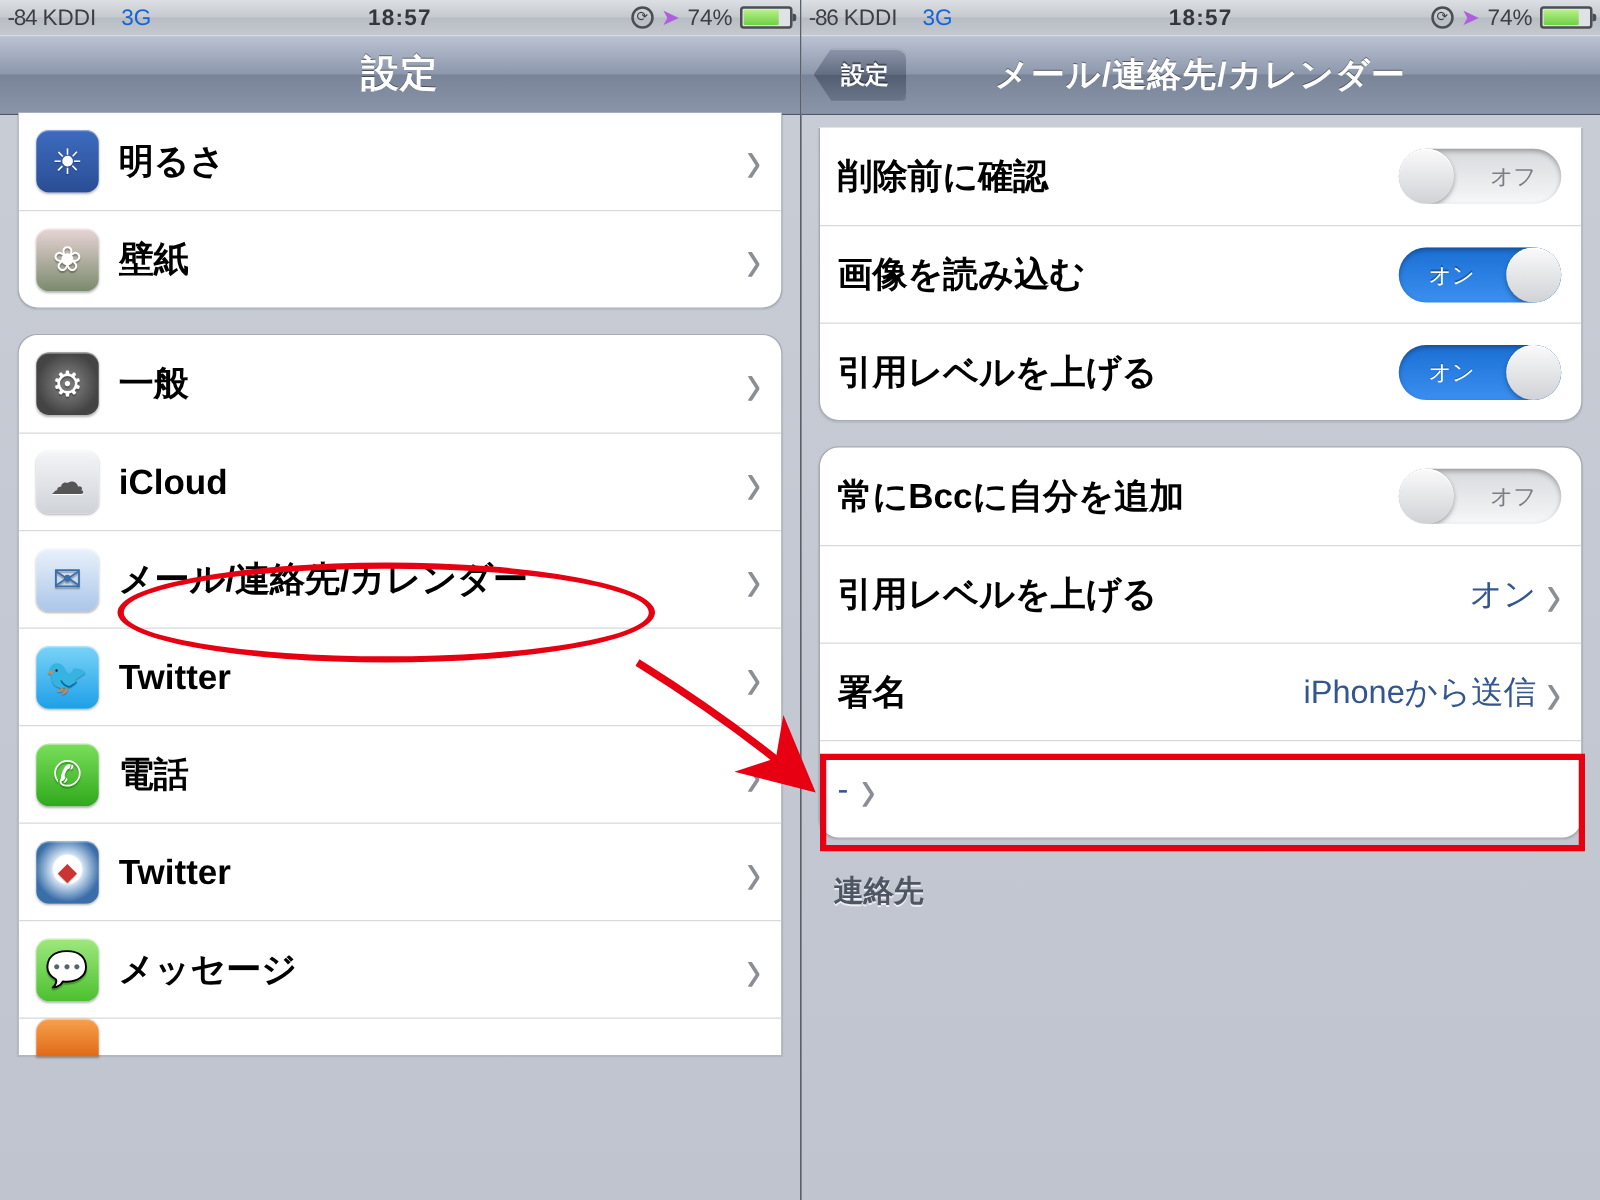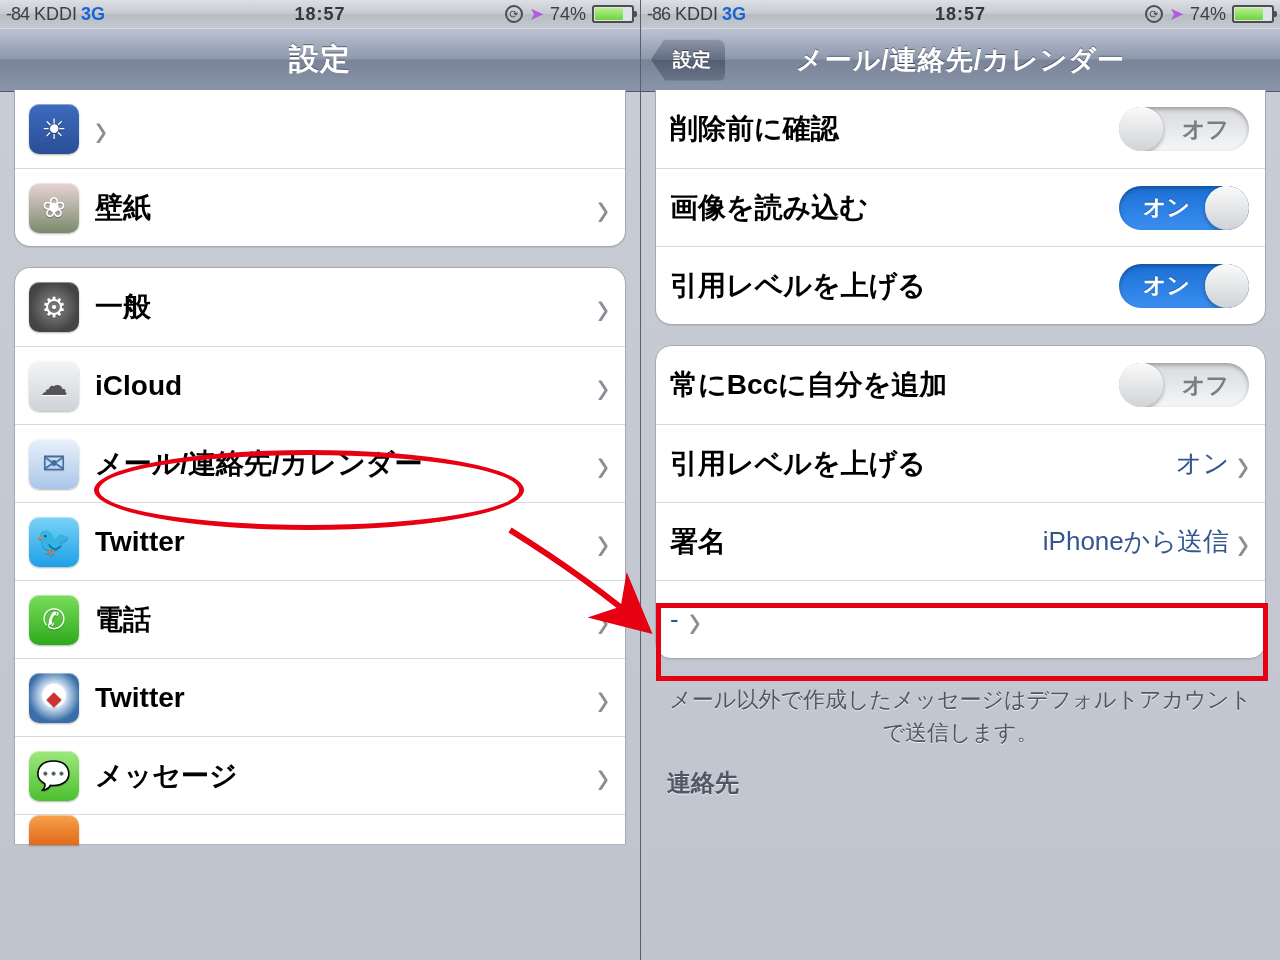--- a/index.html
+++ b/index.html
@@ -2,21 +2,21 @@
 <html><head>
 <meta charset="utf-8">
 <style>
   *{box-sizing:border-box;margin:0;padding:0;font-family:"Hiragino Kaku Gothic ProN","Hiragino Sans","Helvetica Neue",Arial,sans-serif;-webkit-font-smoothing:antialiased}
   body{width:1280px;height:960px;overflow:hidden;background:#000;display:flex}
   .phone{width:640px;height:960px;background:linear-gradient(#c9cdd6,#bfc4ce);position:relative;overflow:hidden}
   .phone+.phone{border-left:1px solid #5a5f68}
   
   .status{height:28px;background:linear-gradient(#dcdfe4,#c6cace 49%,#b8bcc3 51%,#c4c8cf);display:flex;padding:0 6px;font-size:18px;line-height:28px;color:#3b3f45;position:relative;font-weight:500}
   .status .sig{letter-spacing:-1px}
-  .status .net{color:#1565d8;font-weight:bold;margin-left:4px}
+  .status .net{color:#1565d8;font-weight:normal;margin-left:20px}
   .status .time{position:absolute;left:0;right:0;text-align:center;font-weight:bold;color:#34383e;letter-spacing:1px}
   .status .right{margin-left:auto;display:flex;align-items:center;gap:6px}
   .lock{width:18px;height:18px;border:2px solid #4a4f55;border-radius:50%;display:flex;align-items:center;justify-content:center;font-size:11px}
   .loc{color:#b05ee0;font-size:18px}
   .batt{position:relative;width:42px;height:18px;border:2px solid #4a4f55;border-radius:3px;background:#e0e2e6}
   .batt:after{content:"";position:absolute;right:-5px;top:4px;width:3px;height:6px;background:#4a4f55;border-radius:0 2px 2px 0}
   .batt i{position:absolute;left:1px;top:1px;bottom:1px;width:74%;background:linear-gradient(#b7f08a,#6fd142);border-radius:1px}
   
   .nav{height:64px;background:linear-gradient(#bcc4d4,#8e98ac 49%,#7a8498 51%,#8b95a9);border-bottom:1px solid #4f576a;display:flex;align-items:center;justify-content:center;position:relative;box-shadow:inset 0 1px 0 rgba(255,255,255,.4)}
   .nav-title{color:#fff;font-size:30px;font-weight:bold;text-shadow:0 -1px 0 rgba(0,0,0,.45);letter-spacing:1px;white-space:nowrap}
@@ -26,21 +26,21 @@
   .group{background:#fff;border:1px solid #a7aab1;border-radius:16px;margin:20px 0;box-shadow:0 1px 1px rgba(0,0,0,.08)}
   .group.clip-top{border-top-left-radius:0;border-top-right-radius:0;border-top:none;margin-top:0}
   .group.clip-bot{border-bottom-left-radius:0;border-bottom-right-radius:0;border-bottom:none}
   .row{height:78px;display:flex;align-items:center;padding:0 16px 0 14px;border-top:1px solid #d8d9dd;position:relative}
   .row:first-child{border-top:none}
   .icon{width:50px;height:50px;border-radius:10px;margin-right:16px;box-shadow:inset 0 1px 0 rgba(255,255,255,.4),0 1px 2px rgba(0,0,0,.3);display:flex;align-items:center;justify-content:center;flex-shrink:0}
   .label{font-size:28px;font-weight:bold;color:#000;flex:1;white-space:nowrap;overflow:hidden}
   .value{font-size:26px;color:#34568f;margin-right:8px}
   .chev{color:#8b8e95;font-size:36px;font-weight:300;transform:scaleY(1.4);line-height:1}
   
-  .toggle{width:130px;height:44px;border-radius:22px;position:relative;box-shadow:inset 0 2px 4px rgba(0,0,0,.3);overflow:hidden;display:flex;align-items:center;font-size:23px;font-weight:bold}
+  .toggle{width:130px;height:44px;border-radius:22px;position:relative;box-shadow:inset 0 2px 4px rgba(0,0,0,.3);overflow:hidden;display:flex;align-items:center;font-size:18px;font-weight:normal}
   .toggle .knob{width:44px;height:44px;border-radius:50%;background:linear-gradient(#fafafa,#d0d2d6);box-shadow:0 2px 4px rgba(0,0,0,.35),inset 0 1px 0 #fff;position:absolute;top:0}
   .toggle.off{background:linear-gradient(#d8d9dc,#f6f7f8);justify-content:flex-end;padding-right:20px;color:#7a7d82}
   .toggle.off .knob{left:0}
   .toggle.on{background:linear-gradient(#1b6fd4,#3a8ff0);padding-left:24px;color:#fff;text-shadow:0 -1px 0 rgba(0,0,0,.3)}
   .toggle.on .knob{right:0}
   .foot{color:#4f5663;font-size:22px;text-align:center;text-shadow:0 1px 0 rgba(255,255,255,.7);padding:4px 6px 12px;line-height:1.5}
   .section-head{color:#4f5663;font-size:24px;font-weight:bold;text-shadow:0 1px 0 rgba(255,255,255,.7);padding:6px 12px}
   
   .circle-anno{position:absolute;border:5px solid #e60012;border-radius:50%;pointer-events:none}
   .box-anno{position:absolute;border:5px solid #e60012;pointer-events:none}
@@ -79,20 +79,21 @@
   </div>
   <div class="nav">
     <div class="nav-title">設定</div>
   </div>
   <div class="content">
     <div class="group clip-top">
       <div class="row">
         <div class="icon ic-bright">
             <span class="glyph">☀</span>
           </div>
+        <div class="label">明るさ</div>
         <div class="chev">›</div>
       </div>
       <div class="row">
         <div class="icon ic-wall">
             <span class="glyph">❀</span>
           </div>
         <div class="label">壁紙</div>
         <div class="chev">›</div>
       </div>
     </div>
@@ -171,21 +172,21 @@
         </span>
     </span>
   </div>
   <div class="nav">
     <div class="back">
         <span>設定</span>
       </div>
     <div class="nav-title" style="font-size:27px">メール/連絡先/カレンダー</div>
   </div>
   <div class="content" style="top:90px;padding-top:0">
-    <div class="group clip-top" style="margin-top:0">
+    <div class="group clip-top" style="margin-top:12px">
       <div class="row">
         <div class="label">削除前に確認</div>
         <div class="toggle off">
             <span>オフ</span>
             <div class="knob"></div>
           </div>
       </div>
       <div class="row">
         <div class="label">画像を読み込む</div>
         <div class="toggle on">
@@ -218,21 +219,20 @@
       <div class="row">
         <div class="label">署名</div>
         <div class="value">iPhoneから送信</div>
         <div class="chev">›</div>
       </div>
       <div class="row">
         <div class="value" style="letter-spacing:2px">-</div>
         <div class="chev">›</div>
       </div>
     </div>
-    <div class="foot">メール以外で作成したメッセージはデフォルトアカウントで送信します。</div>
     <div class="section-head">連絡先</div>
   </div>
 
   <div class="box-anno" style="left:15px;top:603px;width:612px;height:78px"></div>
 </div>
 
 <svg class="arrow-svg" style="left:0;top:0;width:1280px;height:960px">
   <defs>
       <marker id="ah" markerWidth="12" markerHeight="12" refX="9" refY="5" orient="auto">
     <path d="M0,0 L10,5 L0,10 L3,5 Z" fill="#e60012"></path>

